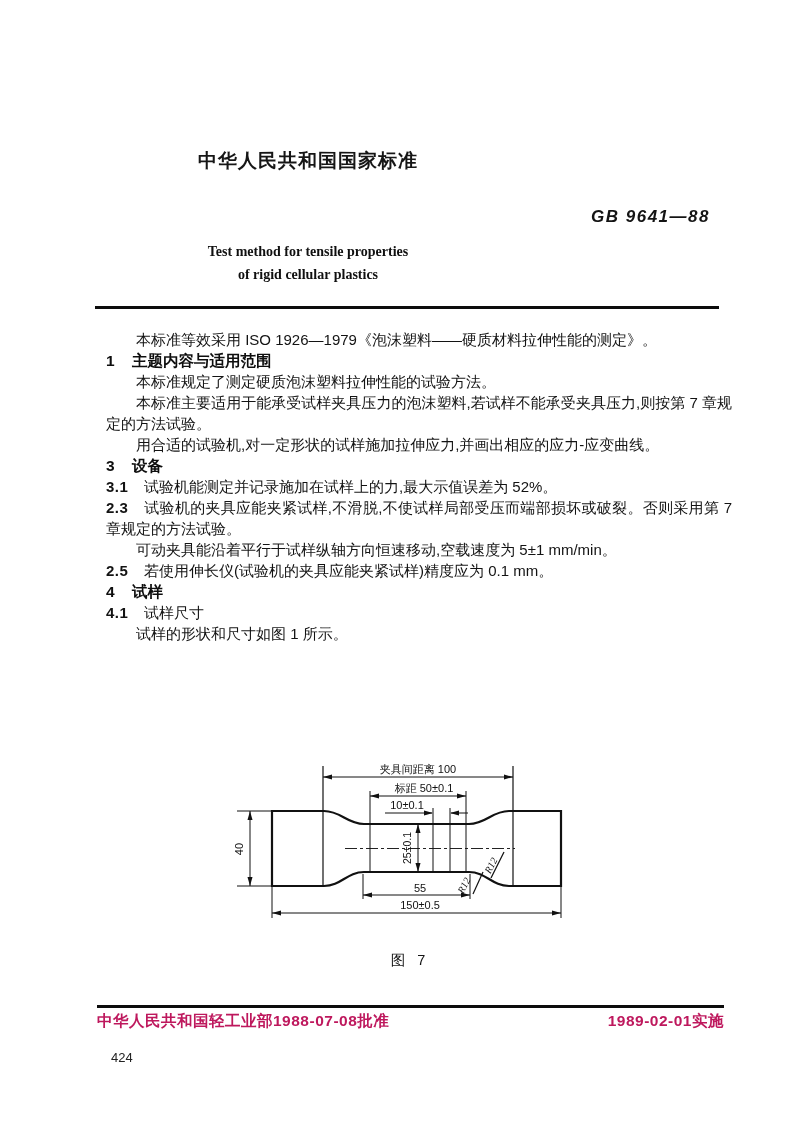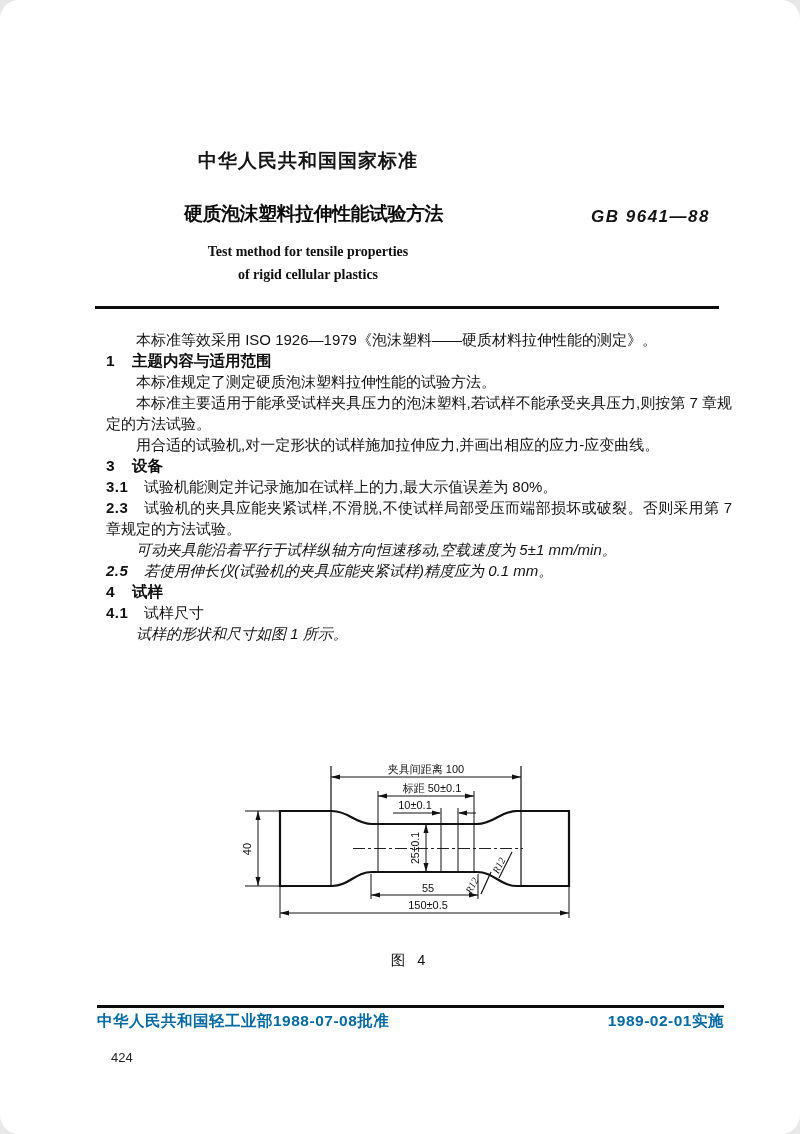--- a/index.html
+++ b/index.html
@@ -1,21 +1,20 @@
 <!DOCTYPE html>
 <html><head>
 <meta charset="utf-8">
 <style>
   html,body{margin:0;padding:0;background:#e8e8e8;}
   #page{
     position:relative;width:800px;height:1134px;margin:0 auto;
     background:#ffffff;color:#111;
     font-family:"Liberation Sans","DejaVu Sans",sans-serif;
     overflow:hidden;
-    border-radius:19px;
   }
   .abs{position:absolute;}
   
   .std-label{
     left:0;top:148px;width:616px;text-align:center;
     font-size:19px;font-weight:bold;letter-spacing:1px;color:#161616;
   }
   .title-cn{
     left:184px;top:201px;font-size:19px;font-weight:bold;letter-spacing:-0.5px;color:#0d0d0d;
   }
@@ -33,71 +32,70 @@
   .rule-bottom{left:97px;top:1005px;width:627px;height:3px;}
   
   .body-col{
     left:106px;top:329px;width:626px;
     font-size:15px;line-height:21px;text-align:justify;color:#131313;
   }
   .body-col p{margin:0;}
   .ind{text-indent:2em;}
   .mt3{margin-top:3px;}  .mt10{margin-top:10px;} .mt12{margin-top:12px;}
   .mt1{margin-top:1px;}  .mt7{margin-top:7px;}   .mt9{margin-top:9px;}
-  .mt8{margin-top:8px;}  .mt5{margin-top:5px;}   .mt0{margin-top:0;font-style:italic;}
+  .mt8{margin-top:8px;}  .mt5{margin-top:5px;}   .mt0{margin-top:0;}
   h3.sec{
     margin:0;font-size:15.5px;font-weight:bold;line-height:21px;color:#0e0e0e;
   }
   h3.sec .secnum{display:inline-block;min-width:26px;font-weight:bold;}
   .item .num{font-weight:bold;display:inline-block;min-width:38px;letter-spacing:0.5px;}
   
-  .fig-wrap{left:231px;top:746px;width:360px;height:200px;}
+  .fig-wrap{left:223px;top:746px;width:360px;height:200px;}
   .fig-caption{
     left:310px;top:951px;width:200px;text-align:center;
     font-size:14.5px;letter-spacing:4px;color:#151515;
   }
   svg text{
     font-family:"Liberation Sans","DejaVu Sans",sans-serif;
     font-size:11px;fill:#111;
   }
   svg text.small{font-size:10.5px;}
   svg text.r12{
     font-family:"Liberation Serif","DejaVu Serif",serif;
     font-style:italic;font-size:10px;
   }
   
   .footer-row{
     left:97px;top:1011px;width:627px;display:flex;justify-content:space-between;
-    font-size:15.5px;font-weight:bold;color:#0369a1;letter-spacing:0.5px;
+    font-size:15.5px;font-weight:bold;color:#be185d;letter-spacing:0.5px;
   }
   .page-num{left:111px;top:1050px;font-size:13px;color:#222;}
 </style>
 </head>
 <body>
 
 <div id="page">
 
   <div class="abs std-label">中华人民共和国国家标准</div>
-  <div class="abs title-cn">硬质泡沫塑料拉伸性能试验方法</div>
   <div class="abs std-no">GB 9641—88</div>
   <div class="abs title-en">Test method for tensile properties</div>
   <div class="abs title-en title-en2">of rigid cellular plastics</div>
   <div class="abs rule rule-top"></div>
 
   <div class="abs body-col">
     <p class="ind mt3">本标准等效采用 ISO 1926—1979《泡沫塑料——硬质材料拉伸性能的测定》。</p>
 
     <h3 class="sec mt10"><span class="secnum">1</span><span>主题内容与适用范围</span></h3>
     <p class="ind mt12">本标准规定了测定硬质泡沫塑料拉伸性能的试验方法。</p>
     <p class="ind mt1">本标准主要适用于能承受试样夹具压力的泡沫塑料,若试样不能承受夹具压力,则按第 7 章规定的方法试验。</p>
 
     <p class="ind mt12">用合适的试验机,对一定形状的试样施加拉伸应力,并画出相应的应力-应变曲线。</p>
 
     <h3 class="sec mt9"><span class="secnum">3</span><span>设备</span></h3>
-    <p class="item mt8"><span class="num">3.1</span><span>试验机能测定并记录施加在试样上的力,最大示值误差为 80%。</span></p>
+    <p class="item mt8"><span class="num">3.1</span><span>试验机能测定并记录施加在试样上的力,最大示值误差为 52%。</span></p>
     <p class="item mt5"><span class="num">2.3</span><span>试验机的夹具应能夹紧试样,不滑脱,不使试样局部受压而端部损坏或破裂。否则采用第 7 章规定的方法试验。</span></p>
     <p class="ind mt0">可动夹具能沿着平行于试样纵轴方向恒速移动,空载速度为 5±1 mm/min。</p>
     <p class="item mt0"><span class="num">2.5</span><span>若使用伸长仪(试验机的夹具应能夹紧试样)精度应为 0.1 mm。</span></p>
 
     <h3 class="sec mt10"><span class="secnum">4</span><span>试样</span></h3>
     <p class="item mt8"><span class="num">4.1</span><span>试样尺寸</span></p>
     <p class="ind mt0">试样的形状和尺寸如图 1 所示。</p>
   </div>
 
   <div class="abs fig-wrap">
@@ -155,21 +153,21 @@
       <polygon points="49,167 58,164.5 58,169.5" fill="#111"></polygon>
       <polygon points="338,167 329,164.5 329,169.5" fill="#111"></polygon>
       <text x="197" y="163" text-anchor="middle">150±0.5</text>
 
       <path d="M 250,148 L 260,126" stroke="#111" stroke-width="1.2" fill="none"></path>
       <text class="r12" x="244" y="141" text-anchor="middle" transform="rotate(-63 244 141)">R12</text>
       <path d="M 268,132 L 281,106" stroke="#111" stroke-width="1.2" fill="none"></path>
       <text class="r12" x="271" y="121" text-anchor="middle" transform="rotate(-63 271 121)">R12</text>
     </svg>
   </div>
-  <div class="abs fig-caption">图 4</div>
+  <div class="abs fig-caption">图 7</div>
 
   <div class="abs rule rule-bottom"></div>
   <div class="abs footer-row">
     <span>中华人民共和国轻工业部1988-07-08批准</span>
     <span>1989-02-01实施</span>
   </div>
   <div class="abs page-num">424</div>
 
 </div>
 

